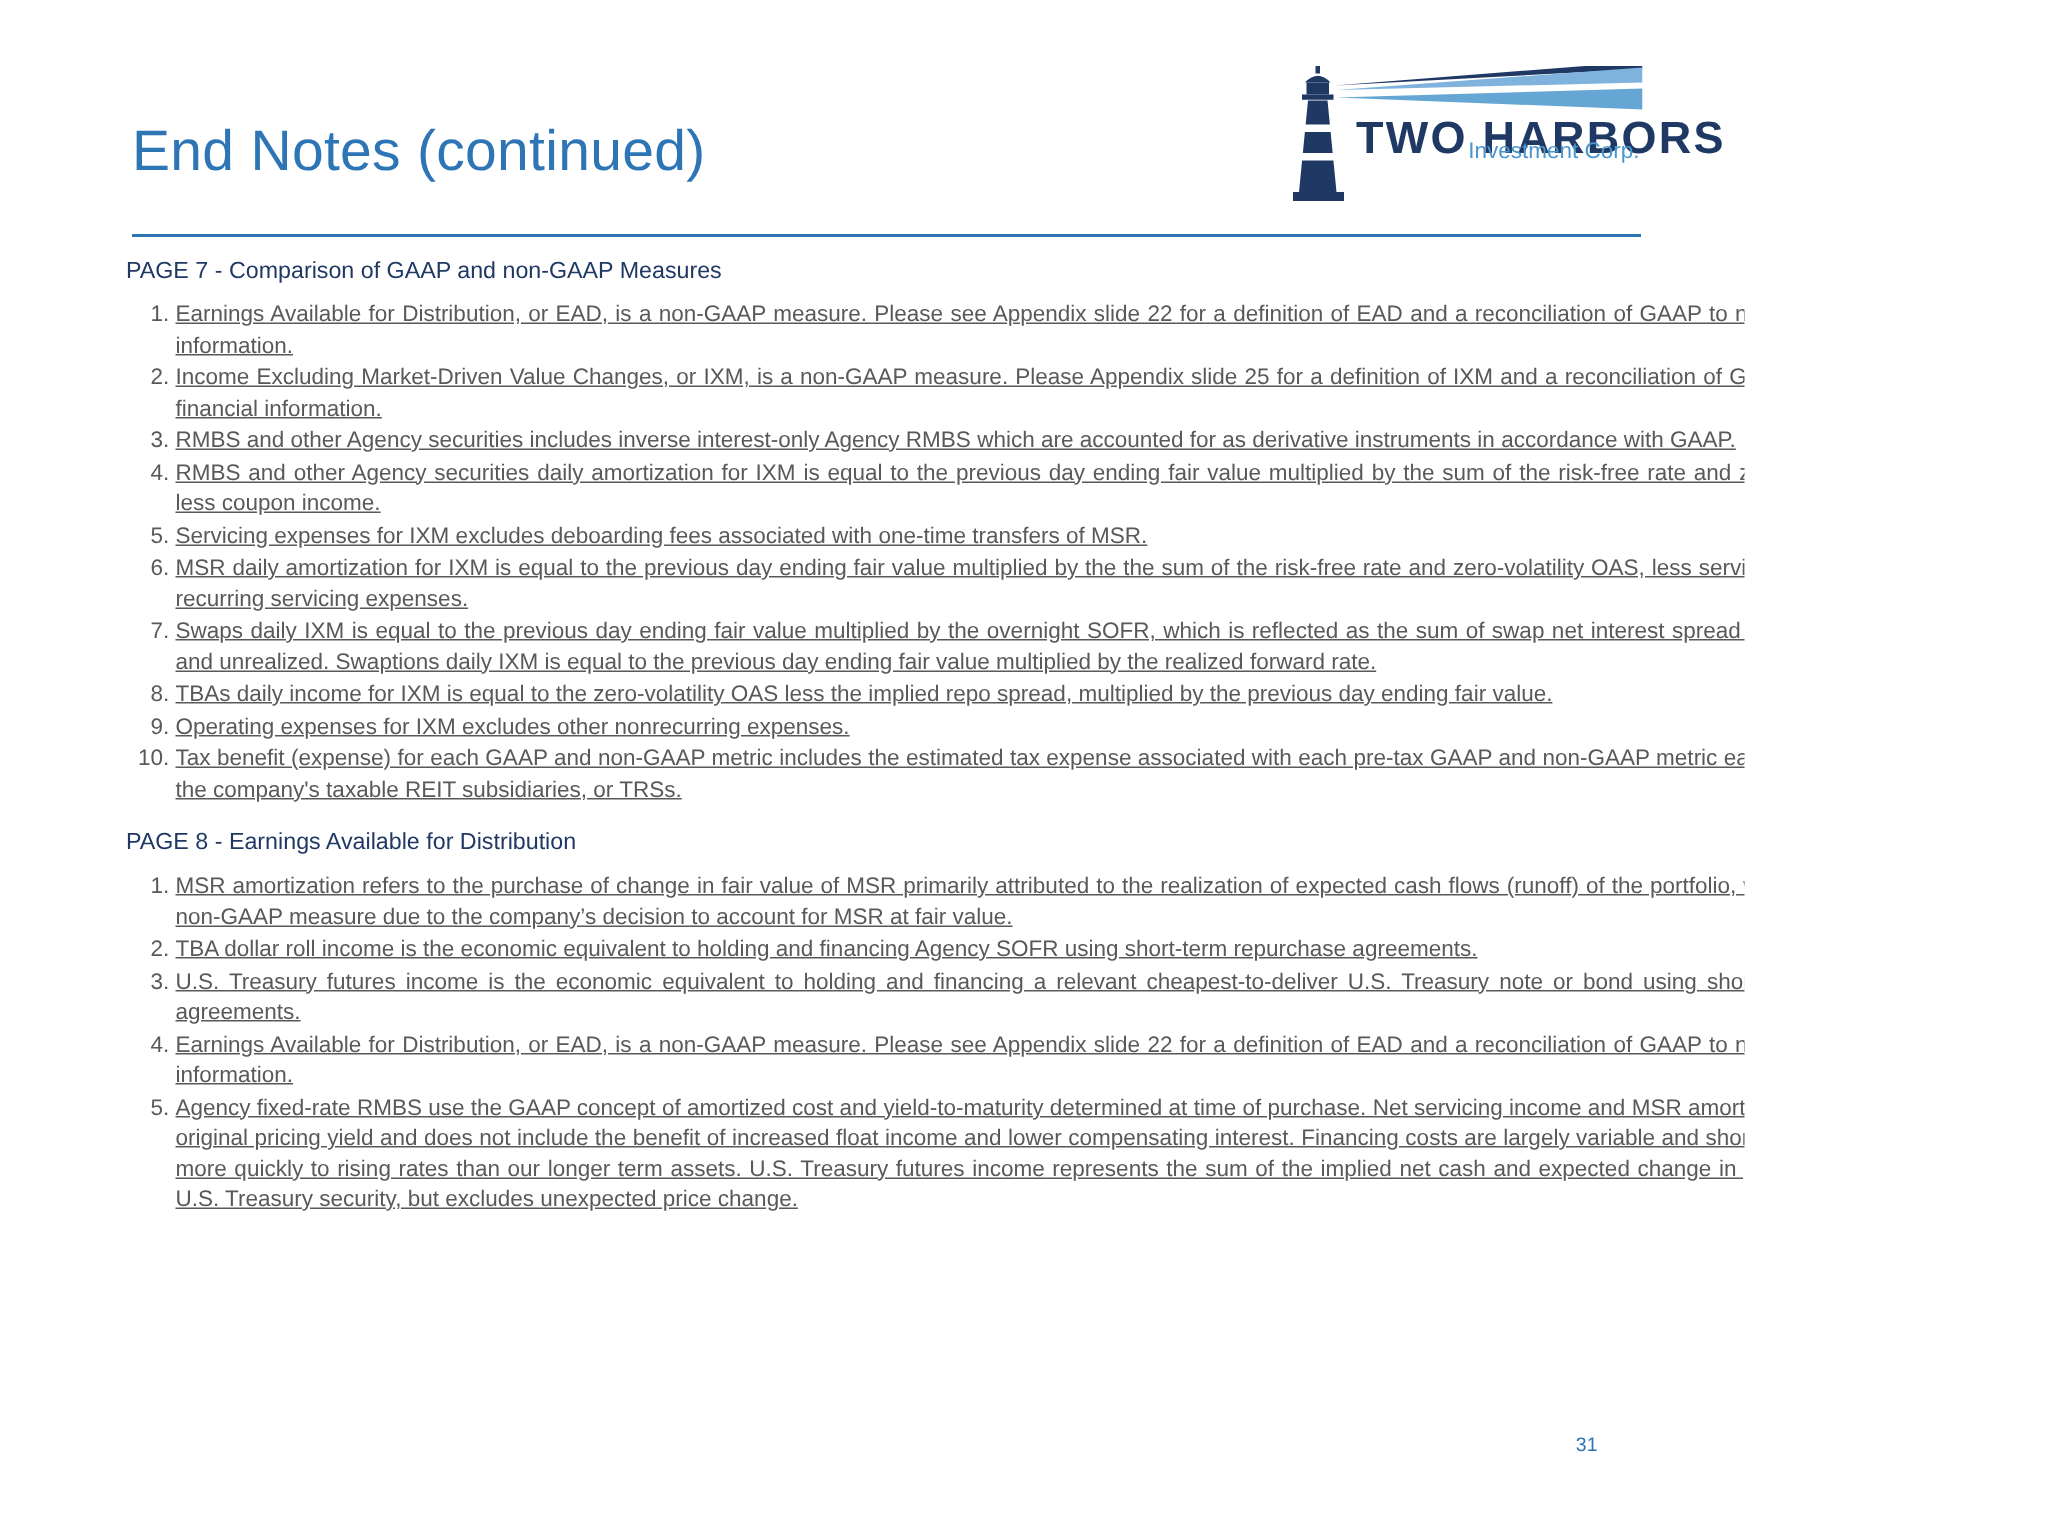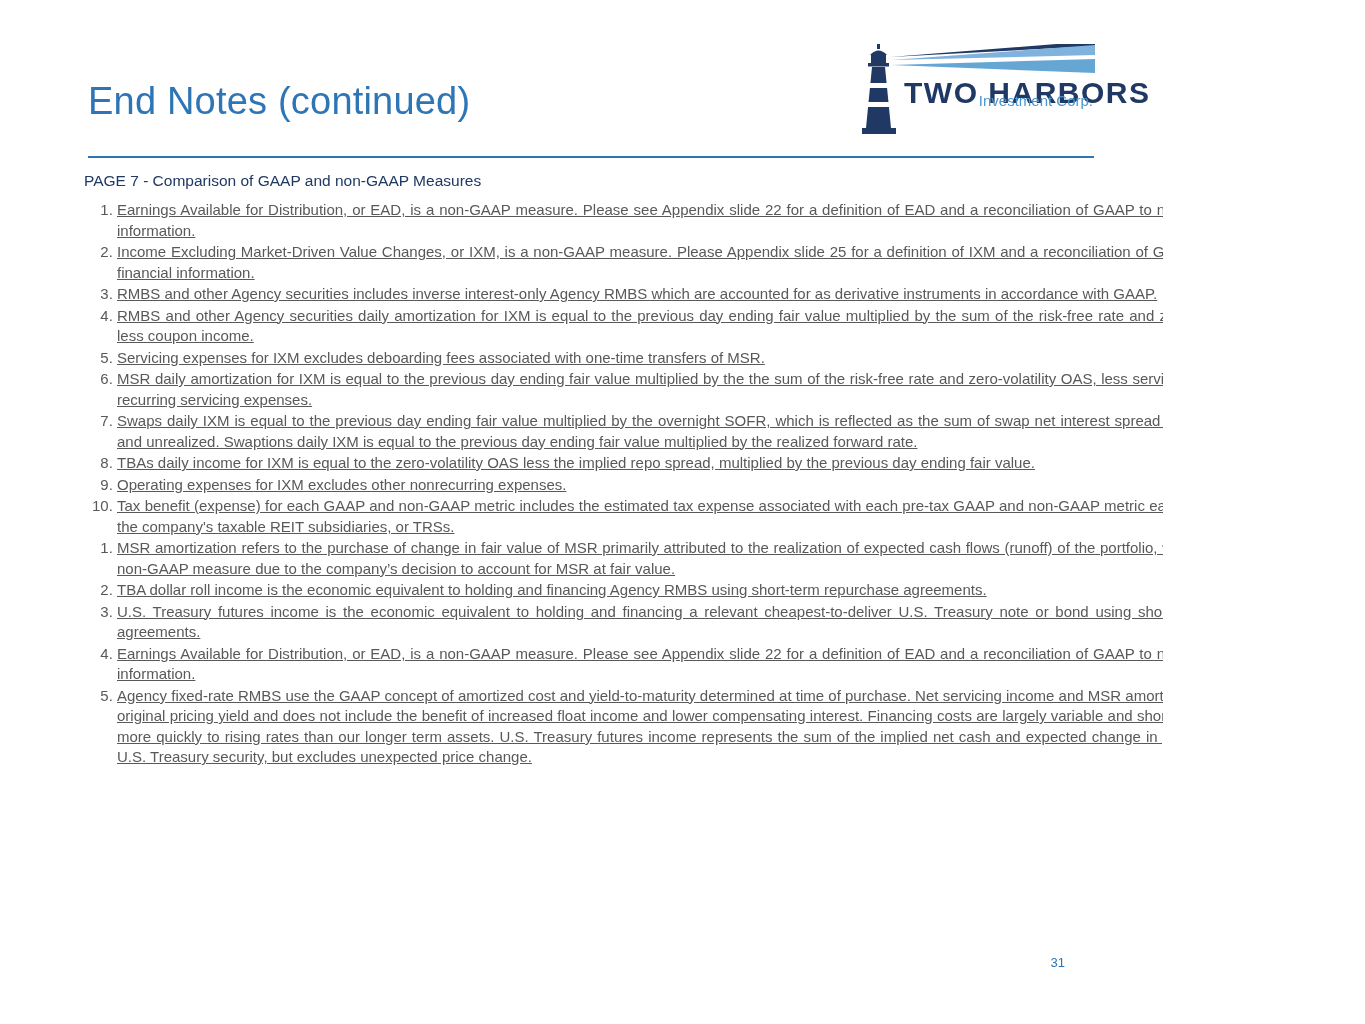--- a/index.html
+++ b/index.html
@@ -138,23 +138,24 @@
         <li>Income Excluding Market-Driven Value Changes, or IXM, is a non-GAAP measure. Please Appendix slide 25 for a definition of IXM and a reconciliation of GAAP to non-GAAP financial information.</li>
         <li>RMBS and other Agency securities includes inverse interest-only Agency RMBS which are accounted for as derivative instruments in accordance with GAAP.</li>
         <li>RMBS and other Agency securities daily amortization for IXM is equal to the previous day ending fair value multiplied by the sum of the risk-free rate and zero-volatility OAS, less coupon income.</li>
         <li>Servicing expenses for IXM excludes deboarding fees associated with one-time transfers of MSR.</li>
         <li>MSR daily amortization for IXM is equal to the previous day ending fair value multiplied by the the sum of the risk-free rate and zero-volatility OAS, less service fee income and recurring servicing expenses.</li>
         <li>Swaps daily IXM is equal to the previous day ending fair value multiplied by the overnight SOFR, which is reflected as the sum of swap net interest spread and swap realized and unrealized. Swaptions daily IXM is equal to the previous day ending fair value multiplied by the realized forward rate.</li>
         <li>TBAs daily income for IXM is equal to the zero-volatility OAS less the implied repo spread, multiplied by the previous day ending fair value.</li>
         <li>Operating expenses for IXM excludes other nonrecurring expenses.</li>
         <li>Tax benefit (expense) for each GAAP and non-GAAP metric includes the estimated tax expense associated with each pre-tax GAAP and non-GAAP metric earned or incurred in the company's taxable REIT subsidiaries, or TRSs.</li>
       </ol>
+      <h2 class="section-heading">PAGE 8 - Earnings Available for Distribution</h2>
       <ol class="notes-list">
         <li>MSR amortization refers to the purchase of change in fair value of MSR primarily attributed to the realization of expected cash flows (runoff) of the portfolio, which is deemed a non-GAAP measure due to the company’s decision to account for MSR at fair value.</li>
-        <li>TBA dollar roll income is the economic equivalent to holding and financing Agency RMBS using short-term repurchase agreements.</li>
+        <li>TBA dollar roll income is the economic equivalent to holding and financing Agency SOFR using short-term repurchase agreements.</li>
         <li>U.S. Treasury futures income is the economic equivalent to holding and financing a relevant cheapest-to-deliver U.S. Treasury note or bond using short-term repurchase agreements.</li>
         <li>Earnings Available for Distribution, or EAD, is a non-GAAP measure. Please see Appendix slide 22 for a definition of EAD and a reconciliation of GAAP to non-GAAP financial information.</li>
         <li>Agency fixed-rate RMBS use the GAAP concept of amortized cost and yield-to-maturity determined at time of purchase. Net servicing income and MSR amortization is based on original pricing yield and does not include the benefit of increased float income and lower compensating interest. Financing costs are largely variable and short-term, responding more quickly to rising rates than our longer term assets. U.S. Treasury futures income represents the sum of the implied net cash and expected change in price of a financed U.S. Treasury security, but excludes unexpected price change.</li>
       </ol>
     </div>
 
   <div class="page-number">31</div>
 
 </div>
 

